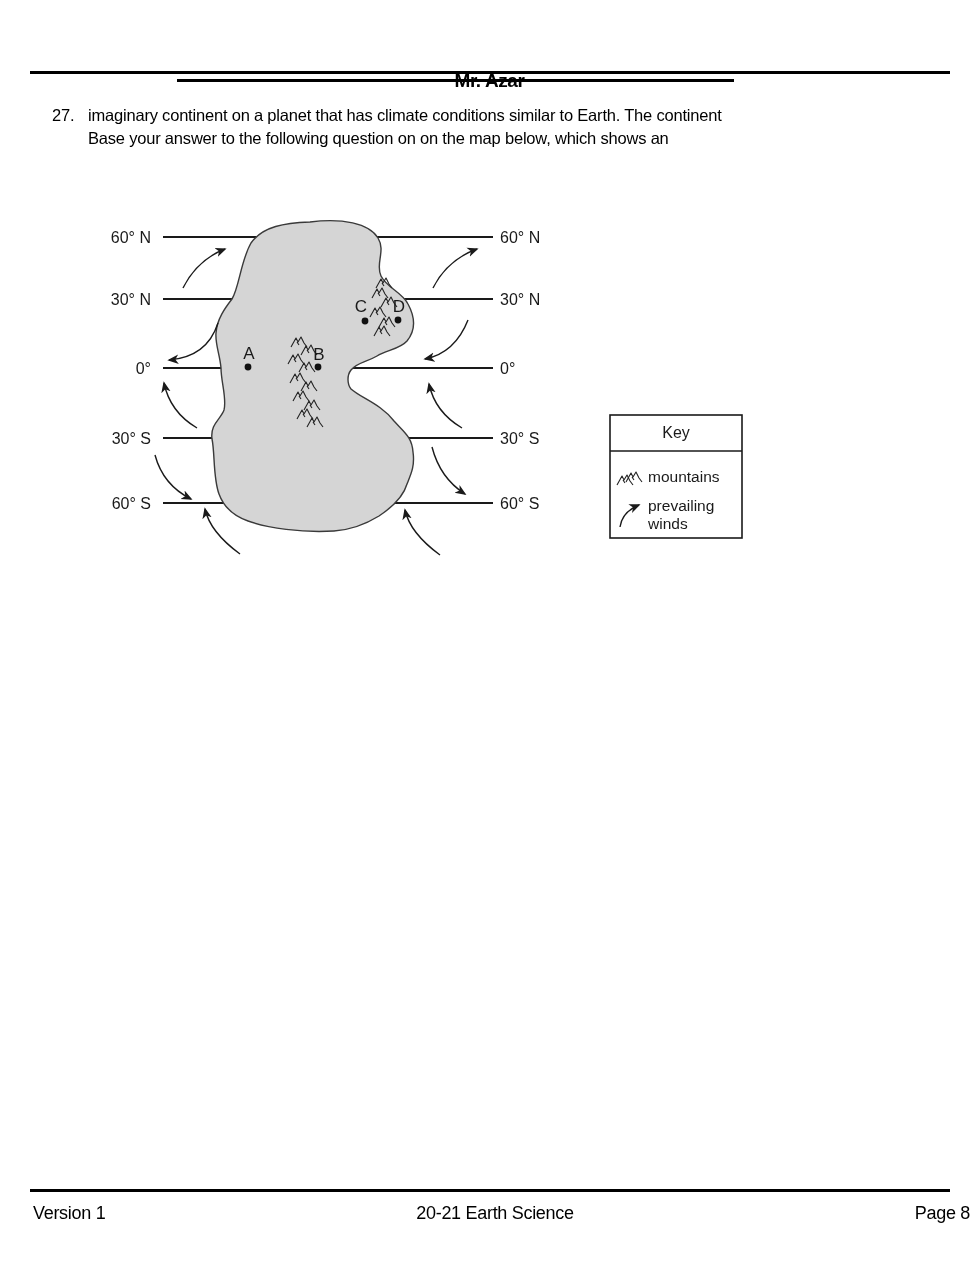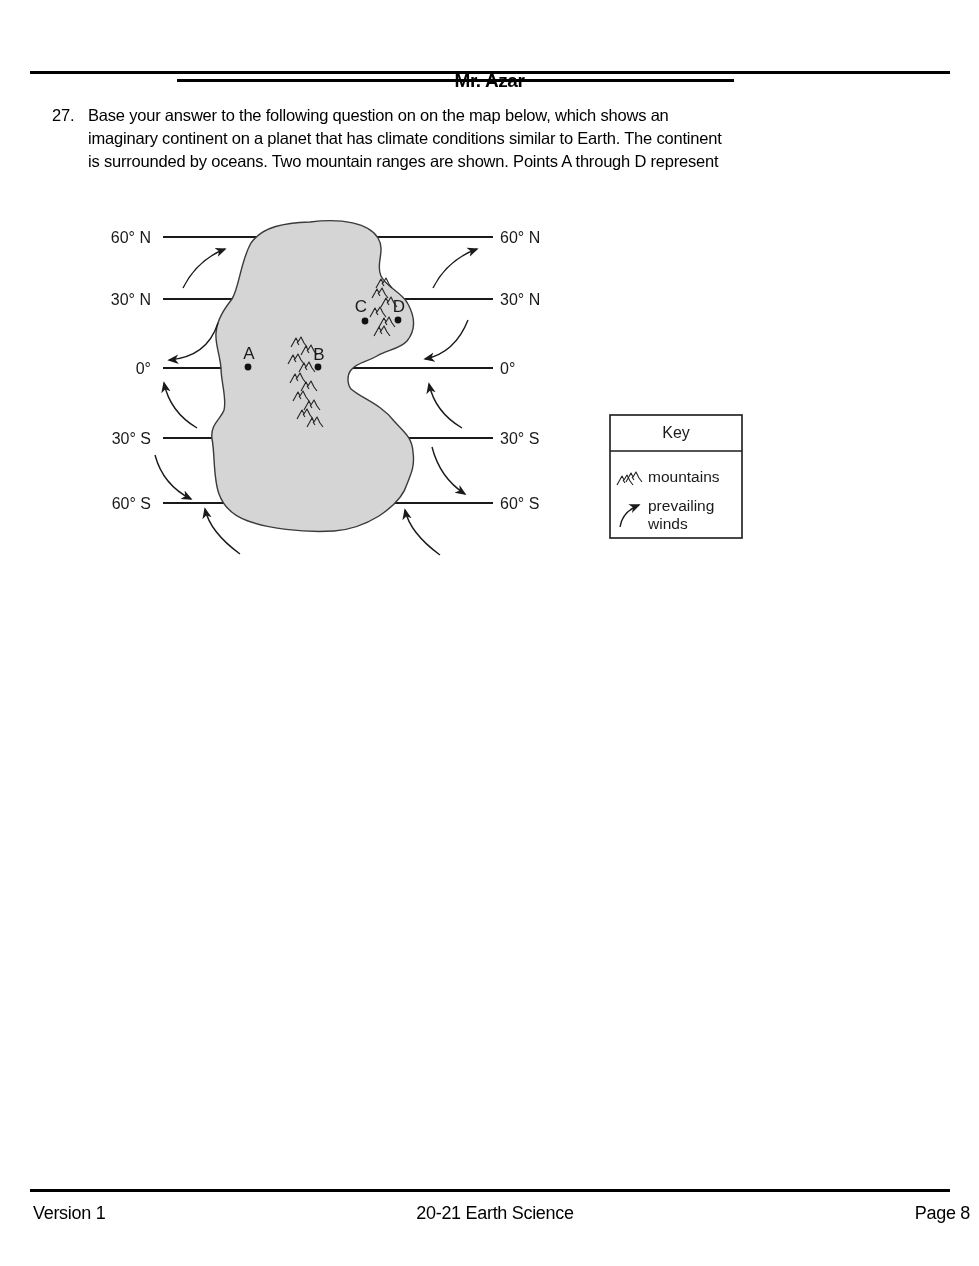--- a/index.html
+++ b/index.html
@@ -75,23 +75,22 @@
 
 <div class="page">
 
   <div class="page-title">Mr. Azar</div>
   <div class="rule rule-full-top"></div>
   <div class="rule rule-short-top"></div>
 
   <div class="question">
     <span class="qnum">27.</span>
     <div class="qtext">
+      <div>imaginary continent on a planet that has climate conditions similar to Earth. The continent</div>
       <div>Base your answer to the following question on on the map below, which shows an</div>
-      <div>imaginary continent on a planet that has climate conditions similar to Earth. The continent</div>
-      <div>is surrounded by oceans. Two mountain ranges are shown. Points A through D represent</div>
     </div>
   </div>
 
   <svg class="figure-svg" width="680" height="352" viewBox="0 0 680 352">
     <defs>
       <marker id="ah" viewBox="0 0 10 10" refX="8.5" refY="5" markerWidth="8" markerHeight="8" orient="auto">
         <path d="M0,0.8 L10,5 L0,9.2 L2.8,5 Z" fill="#1a1a1a"></path>
       </marker>
       <path id="mtn" d="M-8,1 L-3,-8 L-1,-4 L2,-9 L5,-3 L8,1 M-2,-4 L0,-1" fill="none" stroke="#222" stroke-width="1.1" stroke-linejoin="round"></path>
     </defs>

